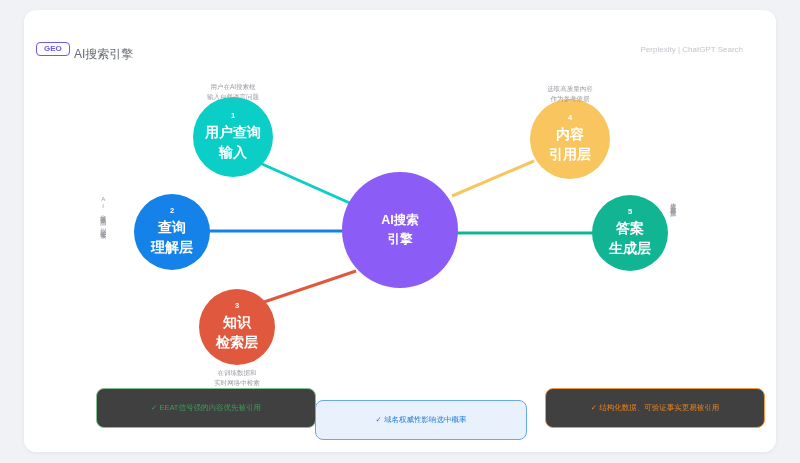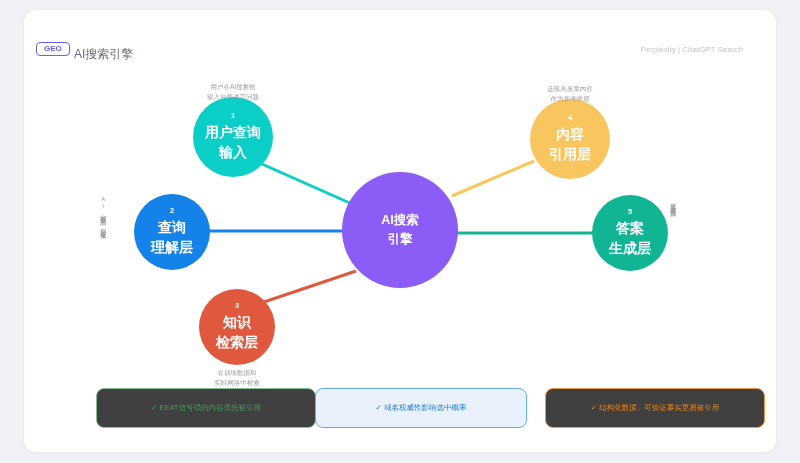--- a/index.html
+++ b/index.html
@@ -51,21 +51,21 @@
     writing-mode:vertical-rl;text-orientation:upright;
     line-height:1.7;letter-spacing:1px;
   }
   svg.links{position:absolute;left:0;top:0;pointer-events:none;}
   .note-box{
     position:absolute;top:388px;height:38px;
     border-radius:8px;display:flex;align-items:center;justify-content:center;
     font-size:7.5px;
   }
   .note-green{left:64px;width:218px;background:#404040;border:1.5px solid #85c194;color:#3f9e58;margin-left:32px;}
-  .note-blue{left:315px;width:210px;background:#e9f2fc;border:1.5px solid #66aae9;color:#1878d8;}
+  .note-blue{left:315px;width:210px;background:#e9f2fc;border:1.5px solid #66aae9;color:#1878d8;margin-top:12px;}
   .note-orange{left:545px;width:218px;background:#404040;border:1.5px solid #f09a4e;color:#e8821f;}
 </style>
 </head>
 <body>
 
 <div class="canvas">
   <div class="card"></div>
 
   <div class="geo-badge">GEO</div>
   <div class="header-sub">AI搜索引擎</div>

